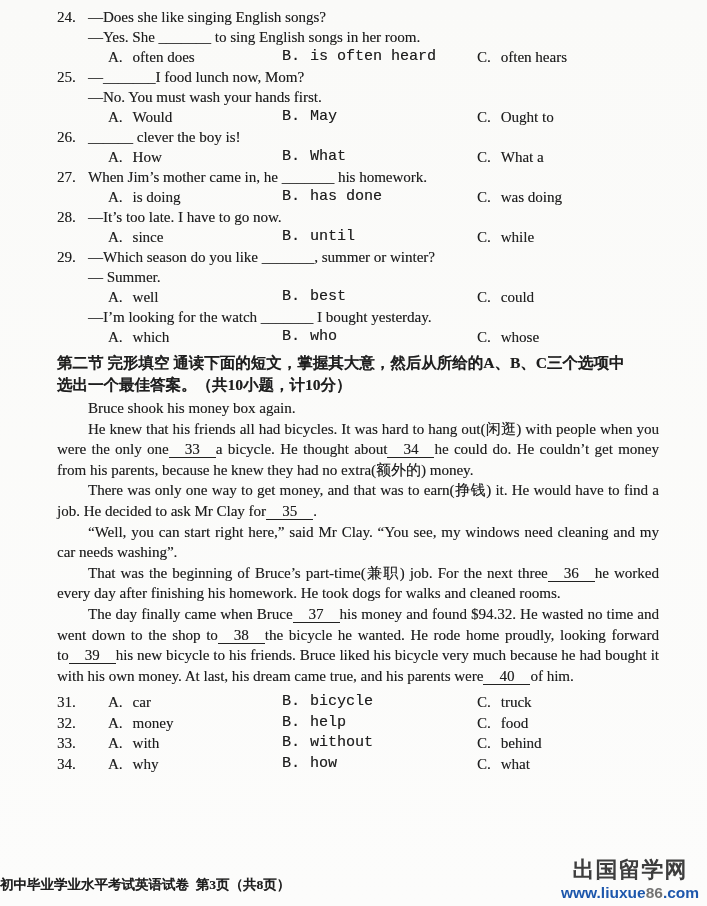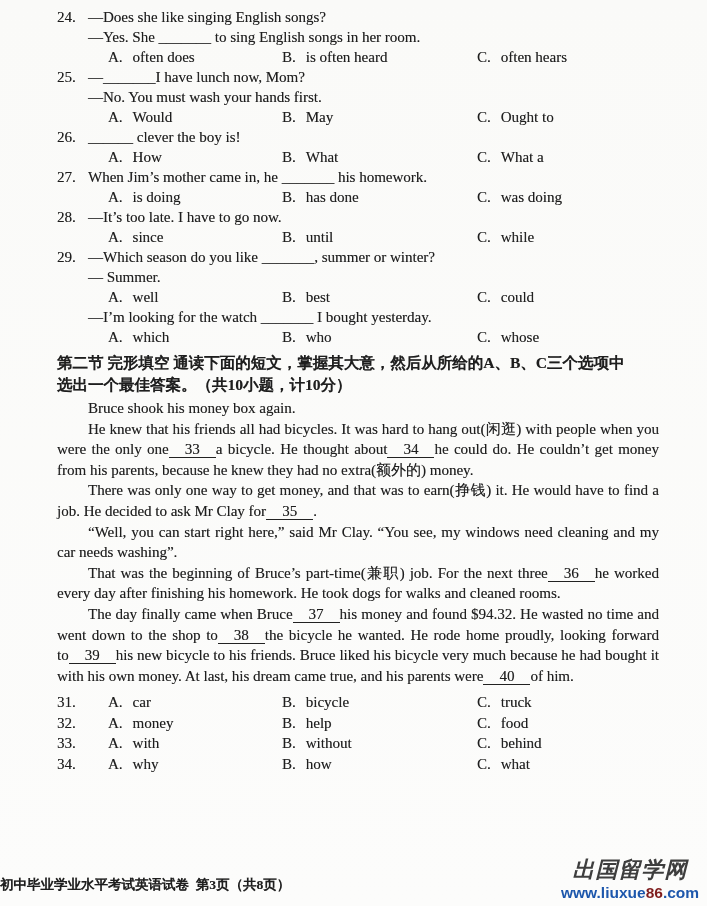--- a/index.html
+++ b/index.html
@@ -28,21 +28,21 @@
   }
   .q-num { position: absolute; left: 0; top: 0; }
   .opt-row {
     position: relative;
     height: 20px;
     font-size: 15px;
     line-height: 20px;
   }
   .opt { position: absolute; top: 0; white-space: pre; margin-left: 20px; }
   .col-a { left: 31px; }
-  .col-b { left: 205px; }
+  .col-b { left: 205px; font-family: Liberation Mono, monospace; }
   .col-c { left: 400px; }
   .opt-label { margin-right: 10px; }
   
   .section-header {
     margin-top: 5px;
     font-weight: bold;
     font-size: 15.5px;
     line-height: 22px;
   }
   .passage { margin-top: 2px; }
@@ -74,21 +74,20 @@
     right: 2px; bottom: 4px;
     width: 150px;
     text-align: center;
     text-shadow: none;
   }
   .wm-name {
     font-family: "Liberation Sans", sans-serif;
     font-weight: 600;
     font-size: 22px;
     letter-spacing: 1px;
-    font-style: italic;
   }
   .wm-url {
     font-family: "Liberation Sans", sans-serif;
     font-weight: bold;
     font-size: 15.5px;
     margin-top: -1px;
   }
 </style>
 </head>
 <body>
@@ -99,21 +98,21 @@
       <div class="q-block">
         <div class="q-line"><span class="q-num">24.</span><span>—Does she like singing English songs?</span></div>
         <div class="q-line"><span>—Yes. She _______ to sing English songs in her room.</span></div>
         <div class="opt-row">
           <span class="opt col-a"><span class="opt-label">A.</span><span>often does</span></span>
           <span class="opt col-b"><span class="opt-label">B.</span><span>is often heard</span></span>
           <span class="opt col-c"><span class="opt-label">C.</span><span>often hears</span></span>
         </div>
       </div>
       <div class="q-block">
-        <div class="q-line"><span class="q-num">25.</span><span>—_______I have lunch now, Mom?</span></div>
+        <div class="q-line"><span class="q-num">25.</span><span>—_______I food lunch now, Mom?</span></div>
         <div class="q-line"><span>—No. You must wash your hands first.</span></div>
         <div class="opt-row">
           <span class="opt col-a"><span class="opt-label">A.</span><span>Would</span></span>
           <span class="opt col-b"><span class="opt-label">B.</span><span>May</span></span>
           <span class="opt col-c"><span class="opt-label">C.</span><span>Ought to</span></span>
         </div>
       </div>
       <div class="q-block">
         <div class="q-line"><span class="q-num">26.</span><span>______ clever the boy is!</span></div>
         <div class="opt-row">
@@ -195,16 +194,16 @@
         <span class="opt col-a"><span class="opt-label">A.</span><span>why</span></span>
         <span class="opt col-b"><span class="opt-label">B.</span><span>how</span></span>
         <span class="opt col-c"><span class="opt-label">C.</span><span>what</span></span>
       </div>
     </div>
 
   <div class="footer">初中毕业学业水平考试英语试卷  第3页（共8页）</div>
 
   <div class="watermark">
     <div class="wm-name" style="color: rgb(62, 62, 62);">出国留学网</div>
-    <div class="wm-url" style="color: rgb(29, 87, 172);"><span>www.liuxue</span><span class="wm-red" style="color: #7f1d1d;">86</span><span>.com</span></div>
+    <div class="wm-url" style="color: rgb(29, 87, 172);"><span>www.liuxue</span><span class="wm-red" style="color: #737373;">86</span><span>.com</span></div>
   </div>
 
 </div>
 
 </body></html>

